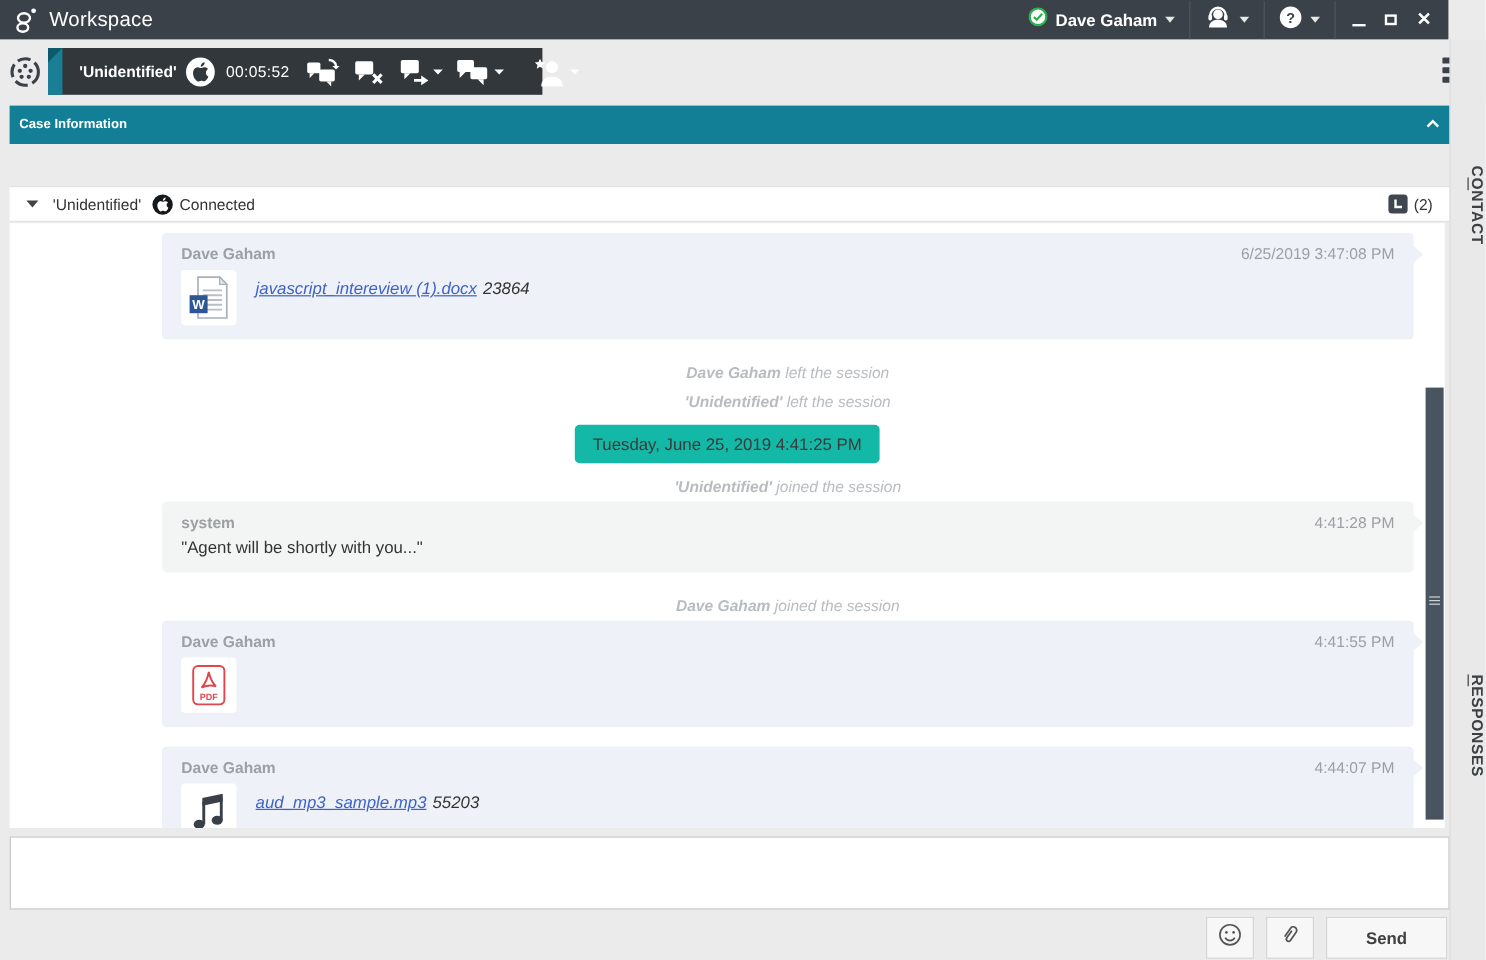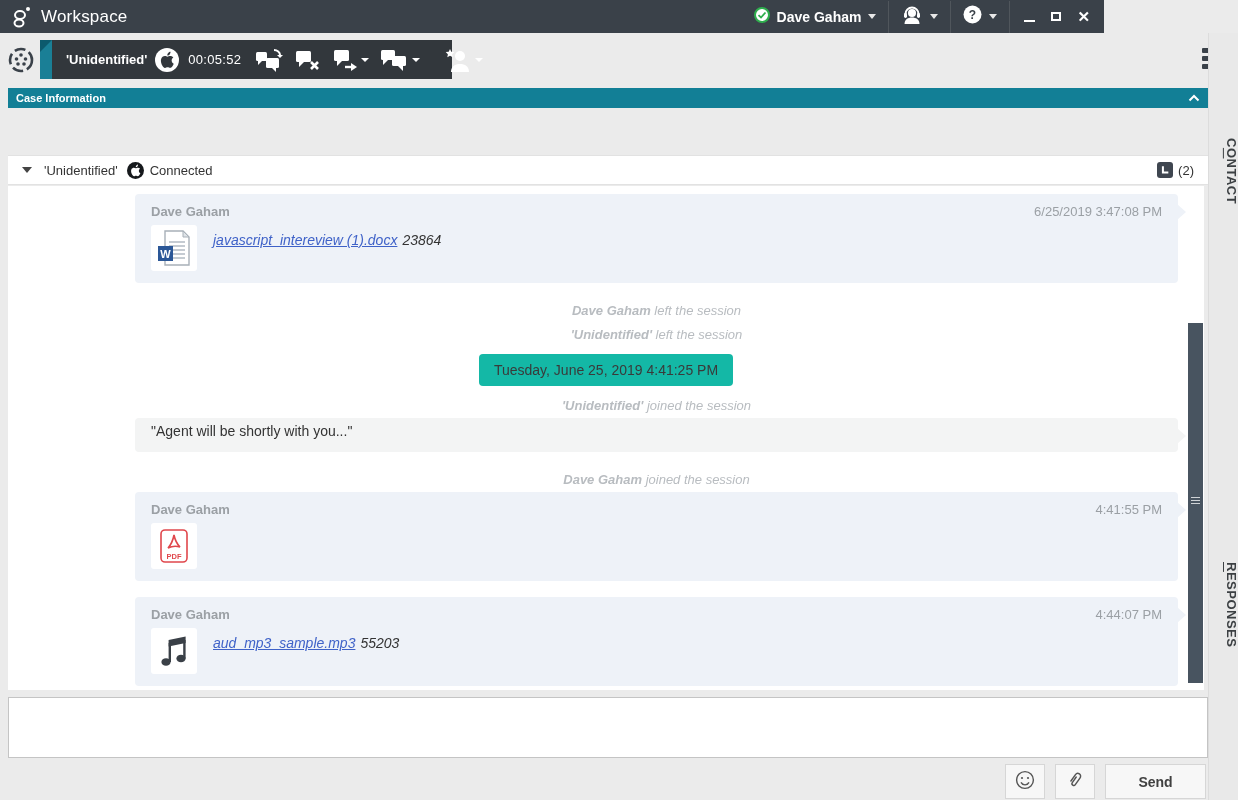--- a/index.html
+++ b/index.html
@@ -1,20 +1,20 @@
 <!DOCTYPE html>
 <html><head>
 <meta charset="utf-8">
 <style>
   * { margin:0; padding:0; box-sizing:border-box; }
   html,body { width:1238px; height:800px; overflow:hidden; }
   body { font-family:"Liberation Sans", sans-serif; background:#ebebeb; position:relative; }
 
   
-  .titlebar { position:absolute; left:0; top:0; width:1104px; height:33px; background:#3a4149;
+  .titlebar { position:absolute; left:0; top:0; width:1207px; height:33px; background:#3a4149;
               display:flex; align-items:center; color:#fff; }
   .logo { margin-left:12px; display:flex; align-items:center; }
   .app-title { margin-left:9px; font-size:17px; font-weight:500; letter-spacing:.2px; }
   .tb-right { margin-left:auto; display:flex; align-items:center; height:100%; }
   .tb-group { display:flex; align-items:center; gap:7px; padding:0 12px; height:100%; }
   .tb-sep { width:1px; height:32px; background:#50565c; }
   .tb-user-name { font-size:14px; font-weight:700; }
   .caret-w { width:0; height:0; border-left:4px solid transparent; border-right:4px solid transparent;
              border-top:5px solid #e8e8e8; display:inline-block; }
   .win-btns { display:flex; align-items:center; gap:16px; padding:0 14px; height:100%; }
@@ -37,21 +37,21 @@
   .ibar-icons { display:flex; align-items:center; gap:4px; }
   .ibtn { display:flex; align-items:center; padding:2px 3px; }
   .ibar-sep { width:1px; height:26px; background:#565c62; margin:0 8px; }
   .caret-sm { width:0; height:0; border-left:4px solid transparent; border-right:4px solid transparent;
               border-top:4px solid #fff; margin-left:3px; }
   .hamburger { position:absolute; right:12px; top:15px; display:flex; flex-direction:column; gap:3px; }
   .hamburger span { width:24px; height:5px; background:#3a4149; border-radius:1px; }
 
   
   .case-info { position:absolute; left:8px; top:88px; width:1200px; }
-  .ci-header { height:20px; background:#127f96; color:#fff; font-size:11px; font-weight:700;
+  .ci-header { height:32px; background:#127f96; color:#fff; font-size:11px; font-weight:700;
                display:flex; align-items:center; padding:0 8px; }
   .ci-caret { margin-left:auto; }
   .ci-body { background:#fff; border:1px solid #127f96; border-top:none; padding:9px 10px 10px; font-size:13px; color:#333; }
   .ci-label { font-weight:700; margin-right:5px; }
 
   
   .party-row { position:absolute; left:8px; top:155px; width:1200px; height:30px; background:#fff;
                border-top:1px solid #e2e2e2; border-bottom:1px solid #e2e2e2;
                display:flex; align-items:center; font-size:13px; color:#333; }
   .party-caret { width:0; height:0; border-left:5px solid transparent; border-right:5px solid transparent;
@@ -299,20 +299,24 @@
    </svg>
           </div>
           <div class="file-line"><a class="file-link">javascript_intereview (1).docx</a><span class="file-size">23864</span></div>
         </div>
       </div>
       <div class="titem event"><span class="ev-name">Dave Gaham</span><span class="ev-text"> left the session</span></div>
       <div class="titem event"><span class="ev-name">'Unidentified'</span><span class="ev-text"> left the session</span></div>
       <div class="titem daterow"><span class="datepill">Tuesday, June 25, 2019 4:41:25 PM</span></div>
       <div class="titem event"><span class="ev-name">'Unidentified'</span><span class="ev-text"> joined the session</span></div>
       <div class="titem msg system">
+        <div class="msg-head">
+          <span class="sender">system</span>
+          <span class="mtime">4:41:28 PM</span>
+        </div>
         <div class="msg-text">"Agent will be shortly with you..."</div>
       </div>
       <div class="titem event"><span class="ev-name">Dave Gaham</span><span class="ev-text"> joined the session</span></div>
       <div class="titem msg client">
         <div class="msg-head">
           <span class="sender">Dave Gaham</span>
           <span class="mtime">4:41:55 PM</span>
         </div>
         <div class="attach">
           <div class="file-tile">

